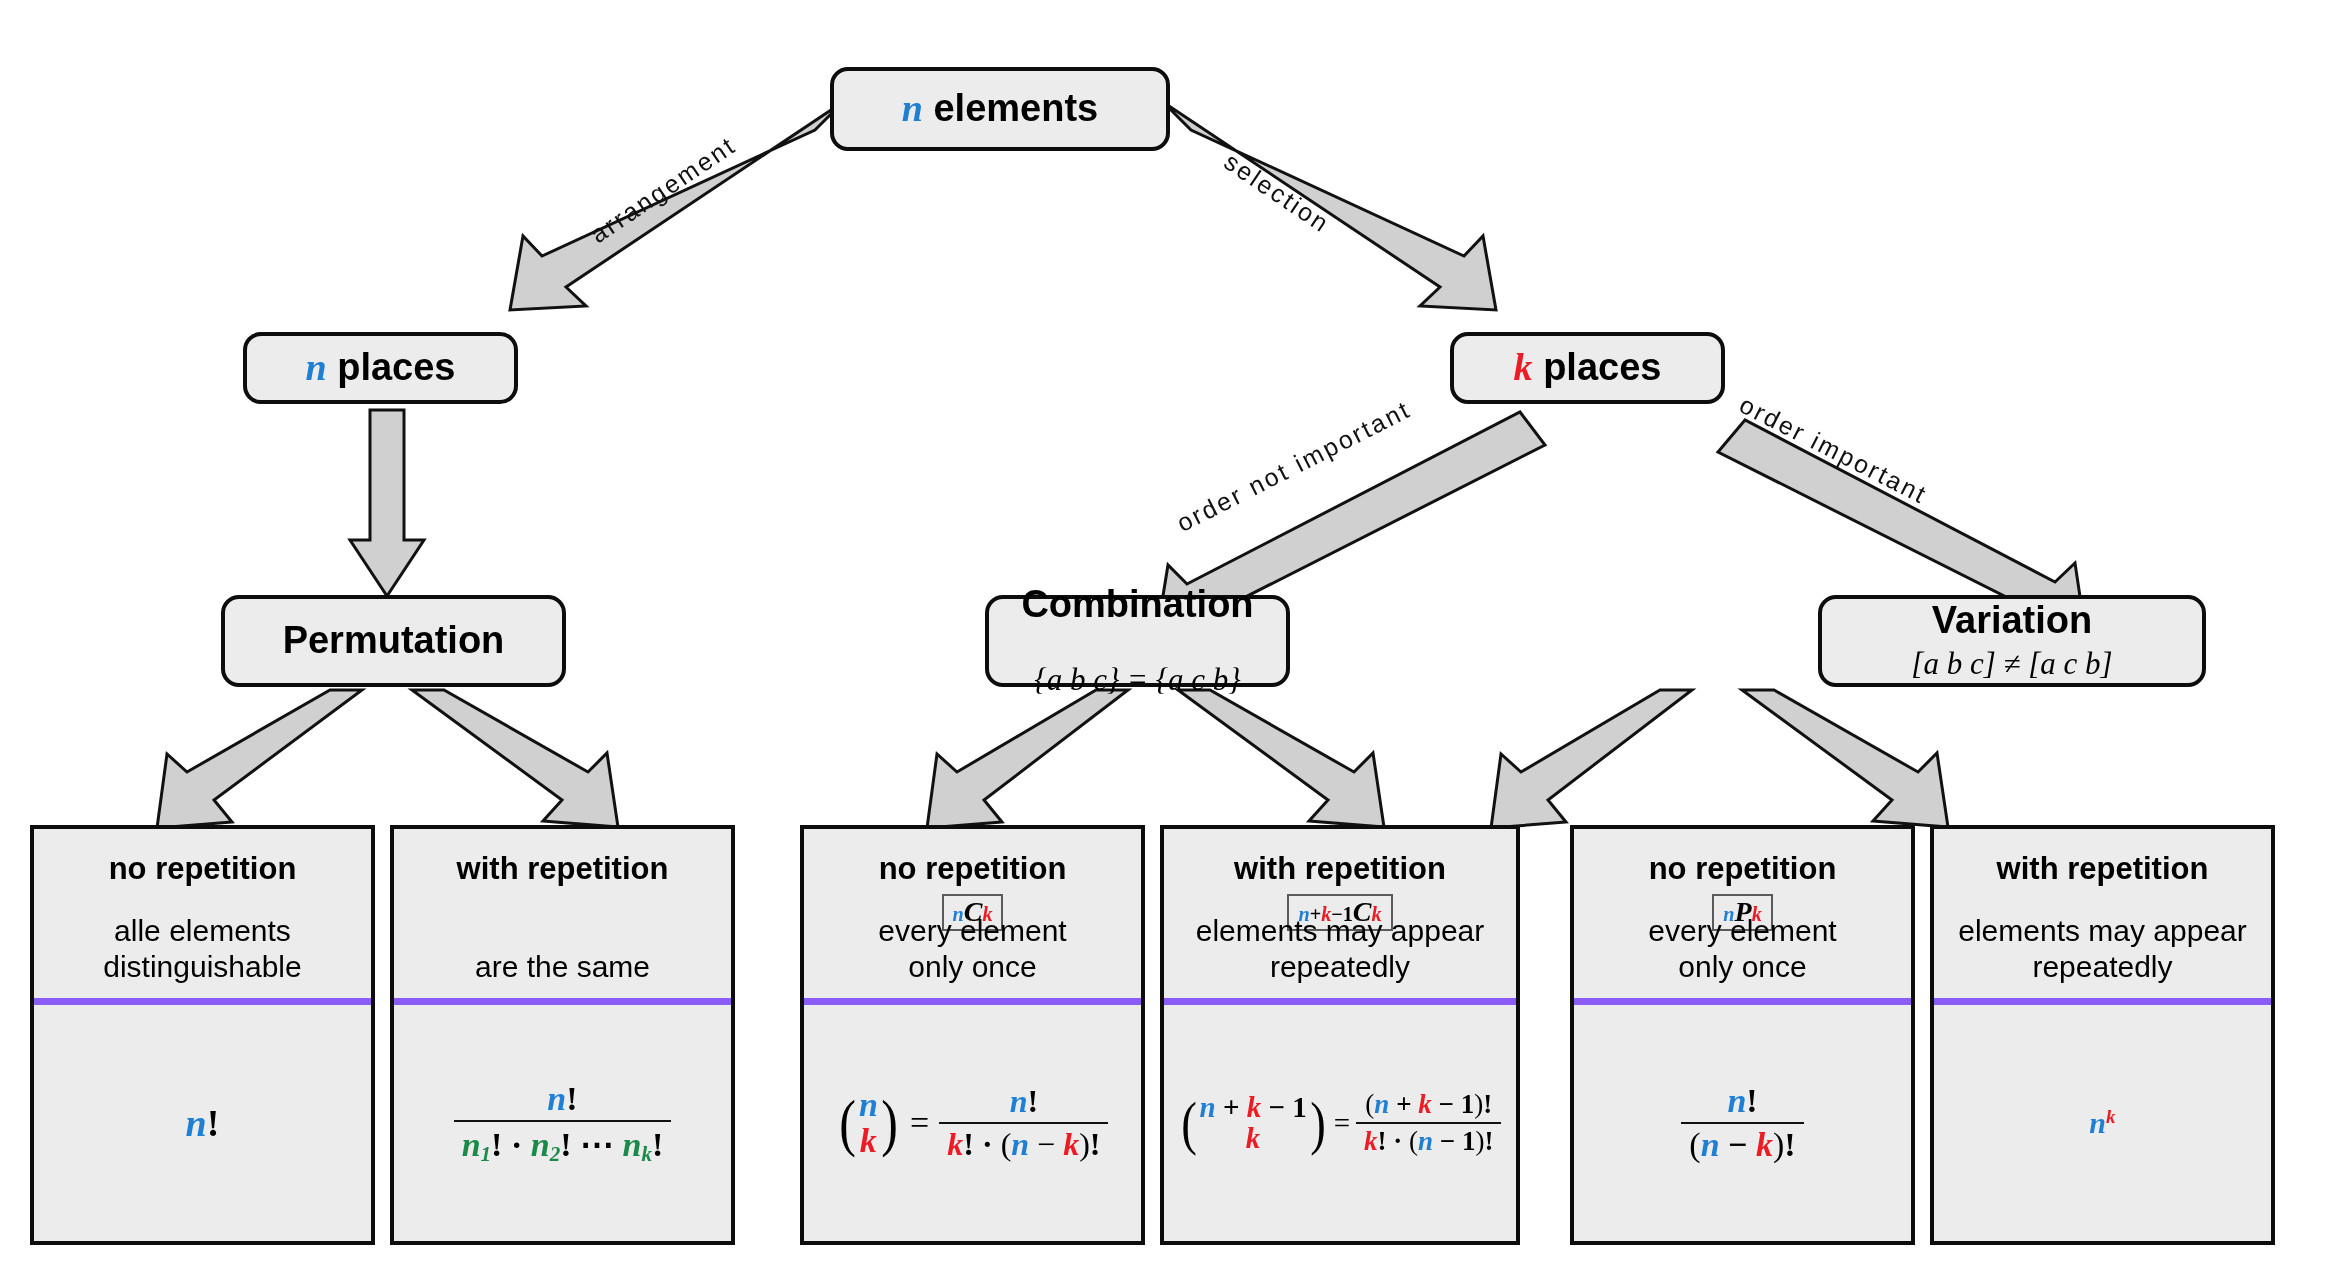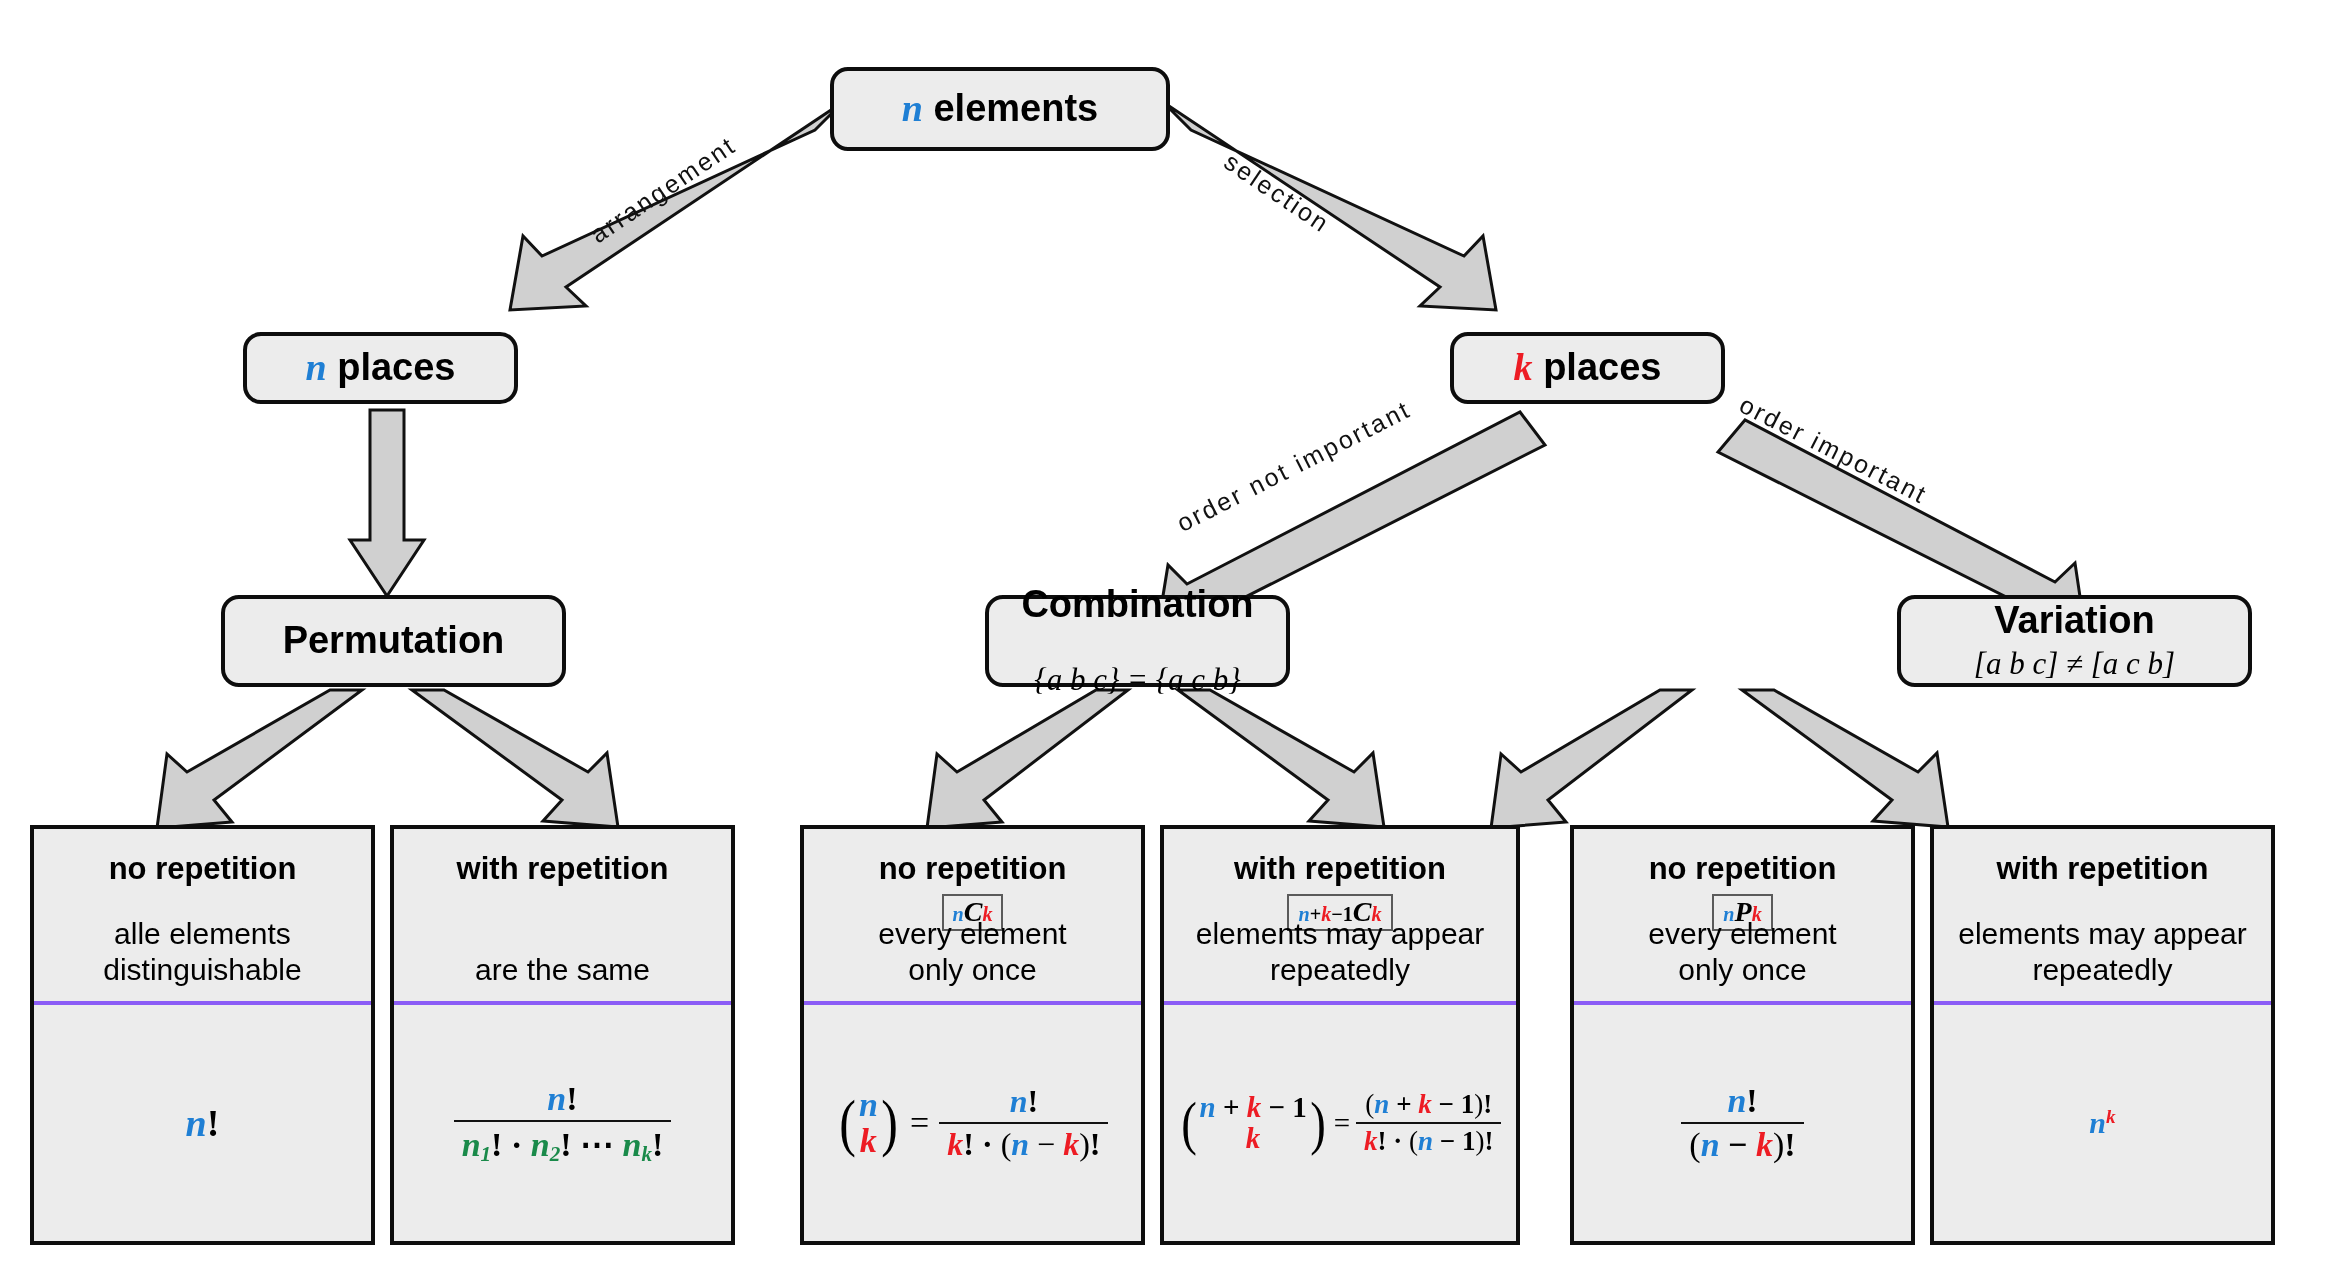--- a/index.html
+++ b/index.html
@@ -16,21 +16,21 @@
         align-items:center;justify-content:center;box-sizing:border-box;}
   .node .title{font-weight:bold;font-size:38px;line-height:1.1;white-space:nowrap;}
   .node .sub{font-family:"Liberation Serif",serif;font-style:italic;
              font-size:31px;margin-top:4px;white-space:nowrap;}
 
   
   .leaf{position:absolute;background:#ececec;border:4px solid #0d0d0d;
         box-sizing:border-box;display:flex;flex-direction:column;}
   .leaf .upper{flex:0 0 176px;display:flex;flex-direction:column;
                align-items:center;box-sizing:border-box;padding-top:22px;
-               border-bottom:4px solid #8b5cf6;position:relative;}
+               border-bottom:7px solid #8b5cf6;position:relative;}
   .leaf .head{font-weight:bold;font-size:31px;white-space:nowrap;}
   .leaf .sym{margin-top:7px;border:2px solid #5a5a5a;padding:1px 9px 3px 9px;
              background:#ececec;font-family:"Liberation Serif",serif;
              font-weight:bold;font-style:italic;font-size:28px;line-height:1.05;}
   .leaf .desc{position:absolute;left:0;right:0;bottom:14px;text-align:center;
               font-size:30px;line-height:1.18;}
   .leaf .lower{flex:1 1 auto;display:flex;align-items:center;justify-content:center;}
 
   
   .m{font-family:"Liberation Serif",serif;font-style:italic;font-weight:bold;}
@@ -147,21 +147,21 @@
 
   <div class="node" style="left:221px;top:595px;width:345px;height:92px;">
     <div class="title">Permutation</div>
   </div>
 
   <div class="node" style="left:985px;top:595px;width:305px;height:92px;gap:32px;">
     <div class="title">Combination</div>
     <div class="sub">{a b c} = {a c b}</div>
   </div>
 
-  <div class="node" style="left:1897px;top:595px;width:355px;height:92px;">
+  <div class="node" style="left:1818px;top:595px;width:388px;height:92px;">
     <div class="title">Variation</div>
     <div class="sub">[a b c] ≠ [a c b]</div>
   </div>
 
   <div class="leaf" style="left:30px;top:825px;width:345px;height:420px;">
     <div class="upper">
       <div class="head">no repetition</div>
       <div class="desc">
         <div>alle elements</div>
         <div>distinguishable</div>

